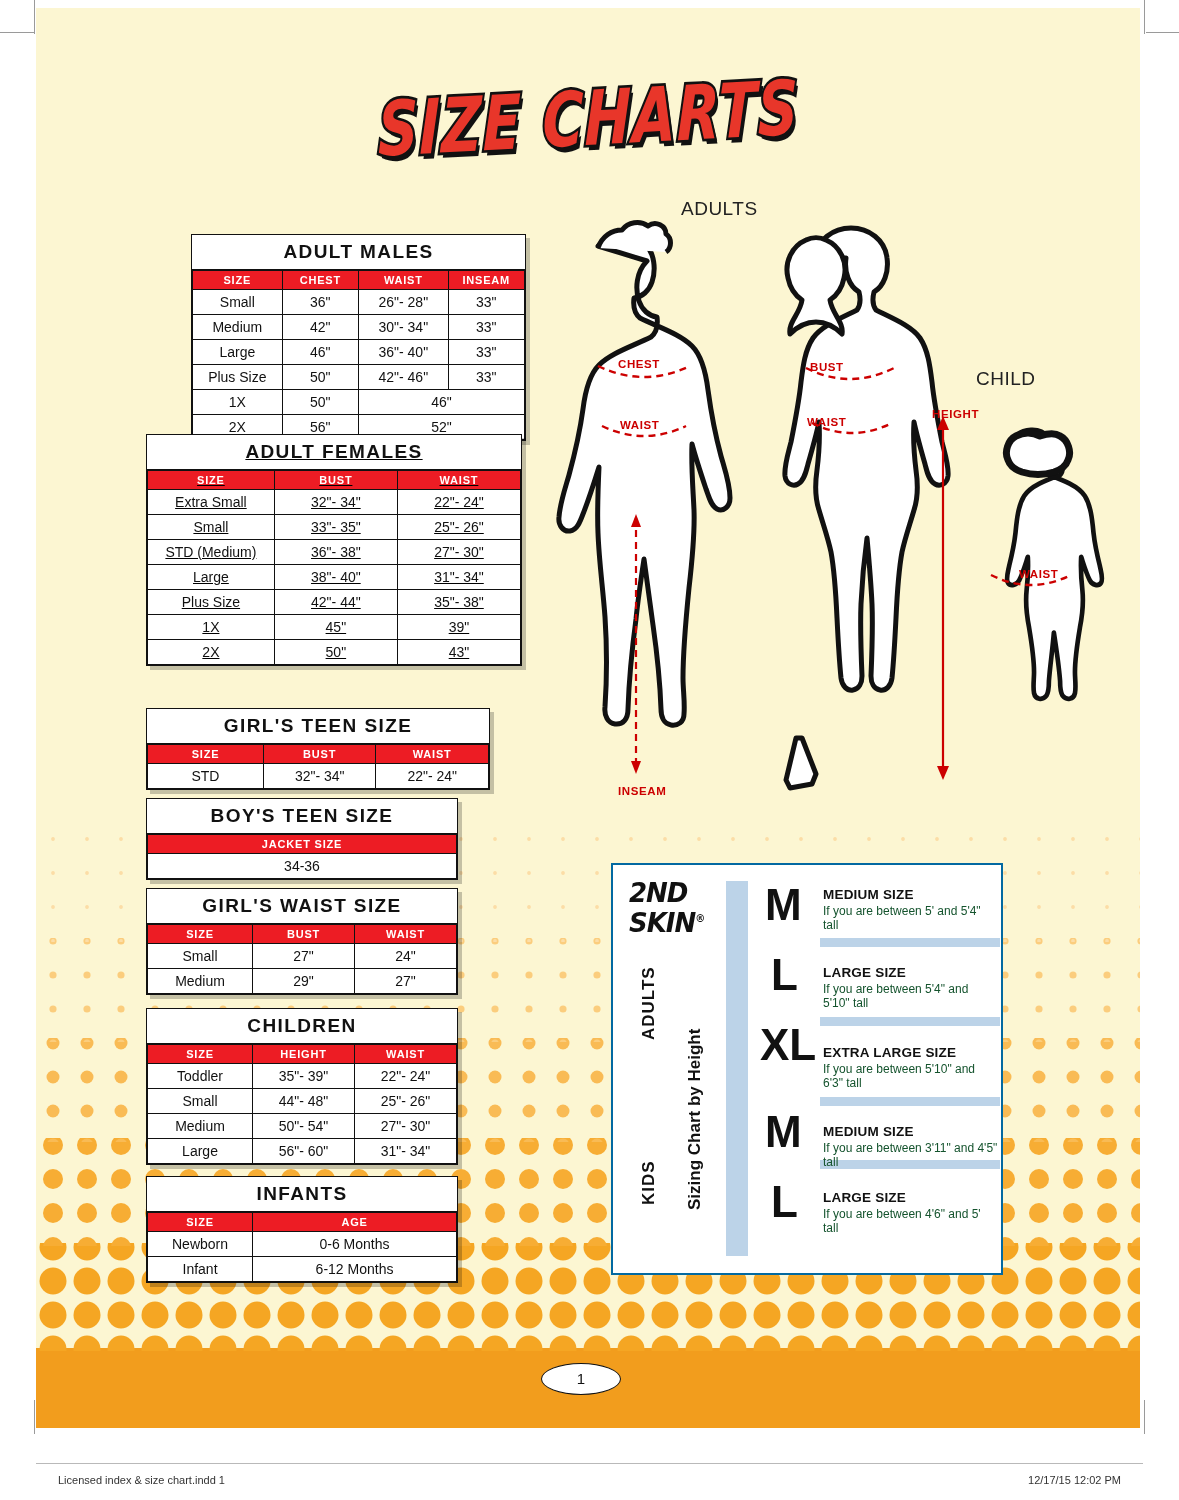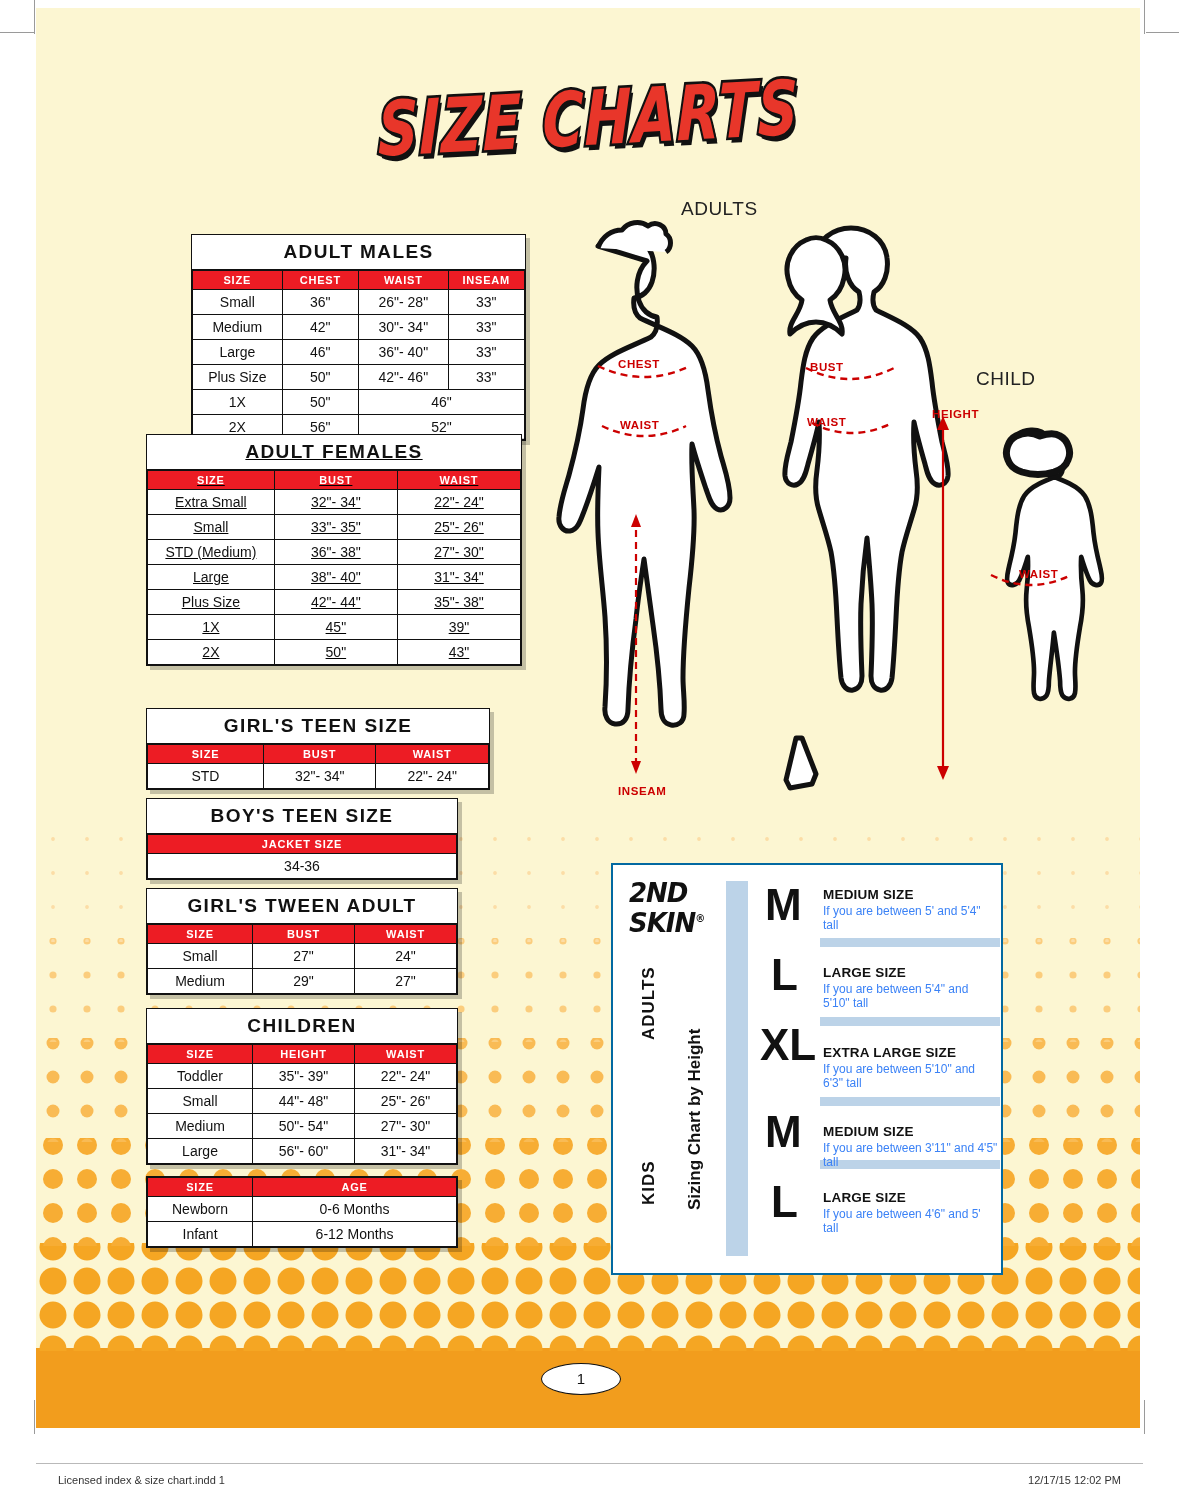--- a/index.html
+++ b/index.html
@@ -165,21 +165,21 @@
   .size-head {
     position: absolute;
     font-weight: bold;
     font-size: 13.5px;
     color: #111;
     letter-spacing: 0.2px;
   }
   .size-desc {
     position: absolute;
     font-size: 12px;
-    color: #3b82f6;
+    color: #14532d;
     line-height: 14px;
     width: 175px;
   }
 
   
   #pagenum {
     position: absolute;
     left: 505px; top: 1355px;
     width: 78px; height: 30px;
     border: 1.5px solid #111;
@@ -462,21 +462,21 @@
         </thead>
         <tbody>
           <tr>
             <td>34-36</td>
           </tr>
         </tbody>
       </table>
     </div>
 
     <div class="tbl-card" style="left:110px;top:880px;width:312px;">
-      <div class="tbl-title">GIRL'S TWEEN ADULT</div>
+      <div class="tbl-title">GIRL'S WAIST SIZE</div>
       <table>
         <thead class="hdr">
           <tr>
             <th style="width:34%">SIZE</th>
             <th style="width:33%">BUST</th>
             <th style="width:33%">WAIST</th>
           </tr>
         </thead>
         <tbody>
           <tr>
@@ -522,20 +522,21 @@
           <tr>
             <td>Large</td>
             <td>56"- 60"</td>
             <td>31"- 34"</td>
           </tr>
         </tbody>
       </table>
     </div>
 
     <div class="tbl-card" style="left:110px;top:1168px;width:312px;">
+      <div class="tbl-title">INFANTS</div>
       <table>
         <thead class="hdr">
           <tr>
             <th style="width:34%">SIZE</th>
             <th style="width:66%">AGE</th>
           </tr>
         </thead>
         <tbody>
           <tr>
             <td>Newborn</td>

